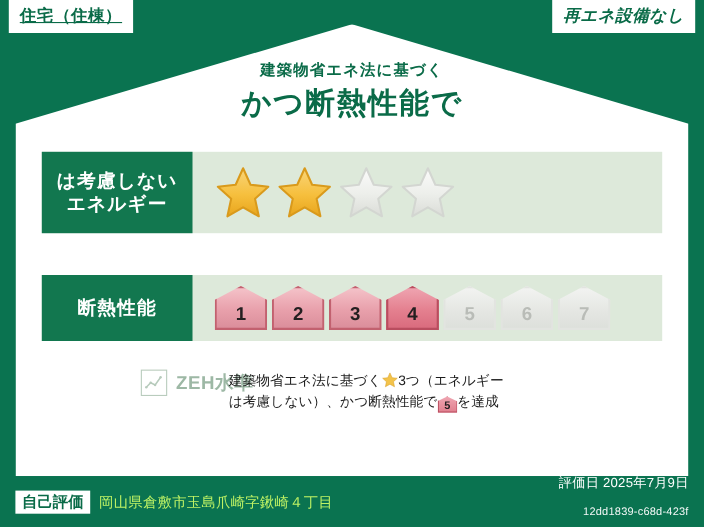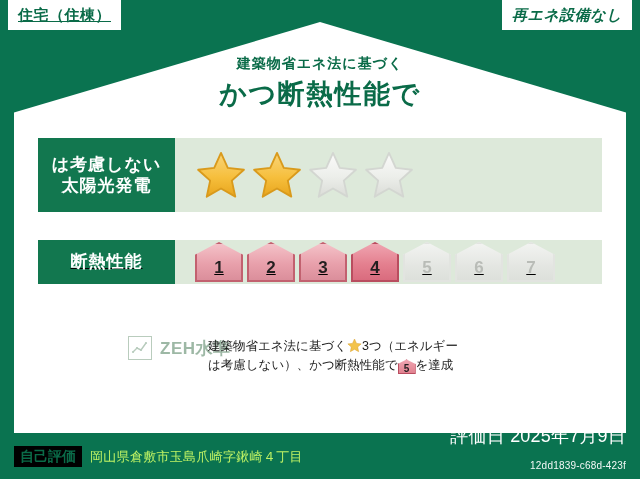--- a/index.html
+++ b/index.html
@@ -58,21 +58,21 @@
 
   
   .row{
     position:absolute;left:38px;right:38px;
     height:74px;
     background:#dde9da;
     display:flex;align-items:center;
     z-index:4;
   }
   .row.energy{top:138px;}
-  .row.insulation{top:240px;height:44px;text-decoration:underline;}
+  .row.insulation{top:250px;height:60px;}
 
   .row-label{
     background:#12774f;
     color:#ffffff;
     font-weight:bold;
     font-size:17px;
     text-align:center;
     line-height:1.25;
     display:flex;flex-direction:column;justify-content:center;
     align-items:center;
@@ -167,53 +167,53 @@
   
   .footer{
     position:absolute;left:0;right:0;bottom:0;height:44px;
     z-index:5;
   }
   .self-eval{
     position:absolute;left:14px;bottom:12px;
     display:flex;align-items:center;gap:8px;
   }
   .self-eval-tag{
-    background:#000000;color:#0a6b48;
+    background:#ffffff;color:#0a6b48;
     font-weight:bold;font-size:14px;
     padding:3px 6px 4px 6px;line-height:1;
   }
   .address{
     color:#bef264;font-size:13px;letter-spacing:.3px;white-space:nowrap;
   }
   .eval-date-wrap{
     position:absolute;right:14px;bottom:8px;
     text-align:right;color:#ffffff;
   }
-  .eval-date{font-size:18px;letter-spacing:.2px;}
+  .eval-date{font-size:12px;letter-spacing:.2px;}
   .eval-id{font-size:10px;letter-spacing:.2px;margin-top:12px;opacity:.95;}
 </style>
 </head>
 <body>
 
 <div class="label-root">
 
   <div class="panel"></div>
 
   <div class="corner-tag left">住宅（住棟）</div>
   <div class="corner-tag right">再エネ設備なし</div>
 
   <div class="title-wrap">
     <div class="title-sub">建築物省エネ法に基づく</div>
     <div class="title-main">かつ断熱性能で</div>
   </div>
 
   <div class="row energy">
     <div class="row-label">
       <span>は考慮しない</span>
-      <span>太陽光発電</span>
+      <span>エネルギー</span>
     </div>
     <div class="row-body">
       <div class="stars" id="stars-container">
           <svg class="star" viewBox="0 0 24 24">
             <defs>
               <linearGradient id="sg0" x1="0" y1="0" x2="0" y2="1">
                 <stop offset="0%" stop-color="#f9d57a"></stop>
                 <stop offset="55%" stop-color="#f6bf3d"></stop>
                 <stop offset="100%" stop-color="#e8a51d"></stop>
               </linearGradient>

